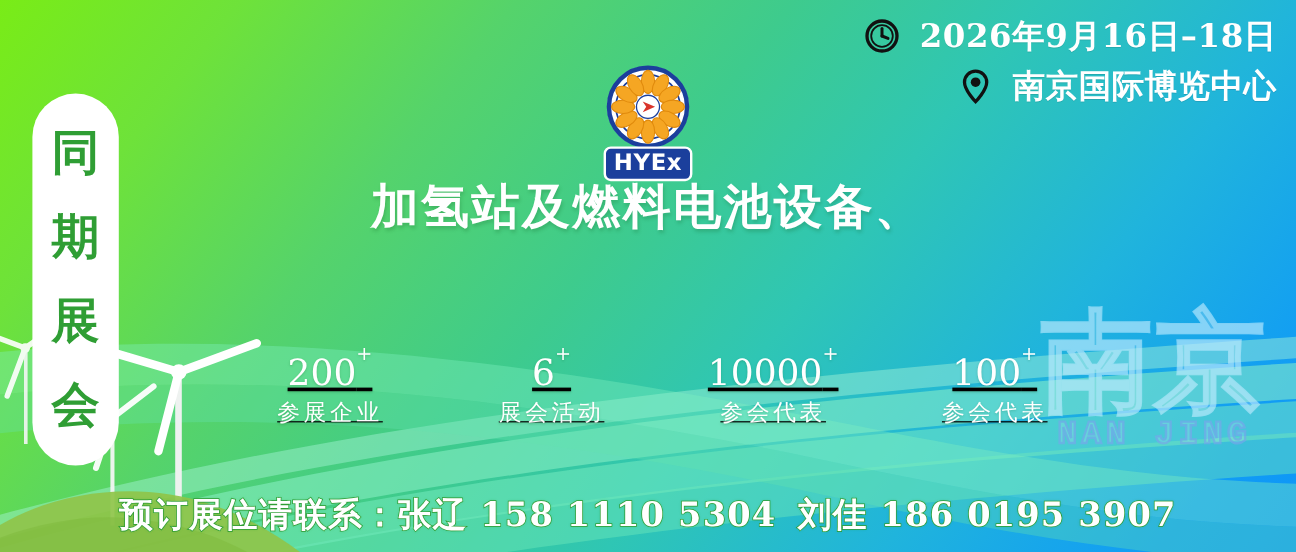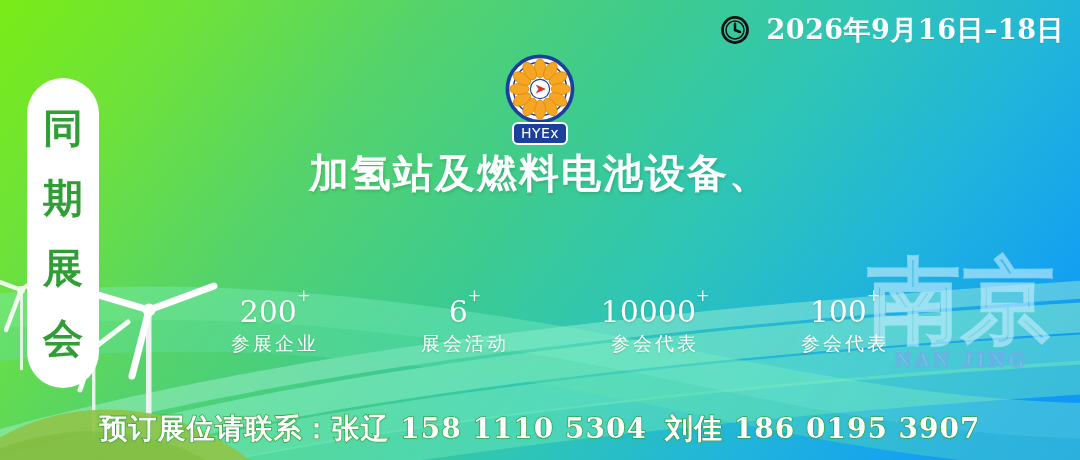--- a/index.html
+++ b/index.html
@@ -52,35 +52,35 @@
   .ic svg{display:block;width:30px;height:30px;}
 
   
   .logo{position:absolute;left:50%;top:52px;transform:translateX(-50%);z-index:8;
         width:90px;display:flex;flex-direction:column;align-items:center;}
   .logo .mark{width:74px;height:74px;}
   .logo .mark svg{display:block;width:74px;height:74px;}
   .logo .wordmark{
     margin-top:-4px;
     background:#1b3f9c;border:2px solid #ffffff;border-radius:6px;
-    padding:1px 7px 2px;color:#ffffff;font-size:14px;font-weight:400;
+    padding:1px 7px 2px;color:#ffffff;font-size:19px;font-weight:700;
     letter-spacing:.5px;font-family:"DejaVu Sans","Liberation Sans",sans-serif;
   }
 
   
   .title{position:absolute;left:0;right:0;top:140px;z-index:8;text-align:center;}
   .title .l{
     color:#ffffff;font-weight:700;font-size:40px;line-height:66px;letter-spacing:2px;
     font-family:"DejaVu Serif","Liberation Serif",serif;
     text-shadow:1px 2px 3px rgba(20,90,30,.22);
   }
 
   
-  .stats{position:absolute;left:220px;right:180px;top:296px;z-index:8;
-         display:flex;justify-content:space-between;align-items:flex-end;}
+  .stats{position:absolute;left:220px;right:196px;top:296px;z-index:8;
+         display:flex;justify-content:space-between;align-items:flex-end;text-decoration:underline;}
   .stat{text-align:center;color:#ffffff;min-width:110px;}
   .stat .num{
     font-size:30px;font-weight:400;line-height:1.05;
     font-family:"DejaVu Serif","Liberation Serif",serif;
     text-shadow:0 1px 2px rgba(20,90,30,.25);
   }
   .stat .num sup{font-size:16px;top:-.6em;position:relative;}
   .stat .lbl{
     margin-top:3px;font-size:19px;letter-spacing:3px;
     font-family:"DejaVu Serif","Liberation Serif",serif;
@@ -90,22 +90,22 @@
   
   .watermark{position:absolute;right:24px;top:258px;z-index:5;text-align:center;
              pointer-events:none;opacity:.72;}
   .watermark .cn{
     font-size:92px;line-height:.96;font-weight:700;letter-spacing:2px;
     font-family:"DejaVu Sans","Liberation Sans",sans-serif;
     color:rgba(255,255,255,.30);
     -webkit-text-stroke:2px rgba(190,235,255,.85);
   }
   .watermark .en{
-    margin-top:2px;font-size:21px;font-weight:700;letter-spacing:4px;
-    font-family:Liberation Serif, serif;
+    margin-top:2px;font-size:27px;font-weight:700;letter-spacing:4px;
+    font-family:Liberation Mono, monospace;
     color:rgba(255,255,255,.22);
     -webkit-text-stroke:2px rgba(120,165,235,.9);
   }
 
   
   .contact{
     position:absolute;left:0;right:0;top:410px;z-index:9;text-align:center;
     color:#ffffff;font-size:28px;font-weight:700;letter-spacing:1px;
     font-family:"DejaVu Serif","Liberation Serif",serif;
     -webkit-text-stroke:1.2px #2f9e34;
@@ -181,20 +181,29 @@
       <span class="ic">
         <svg viewBox="0 0 24 24" aria-hidden="true">
           <circle cx="12" cy="12" r="10" fill="none" stroke="#111" stroke-width="2.2"></circle>
           <circle cx="12" cy="12" r="7.2" fill="none" stroke="#111" stroke-width="1.2"></circle>
           <line x1="12" y1="12" x2="12" y2="7" stroke="#111" stroke-width="2" stroke-linecap="round"></line>
           <line x1="12" y1="12" x2="16" y2="13.6" stroke="#111" stroke-width="2" stroke-linecap="round"></line>
         </svg>
       </span>
       <span class="txt">2026年9月16日–18日</span>
     </div>
+    <div class="meta-row">
+      <span class="ic">
+        <svg viewBox="0 0 24 24" aria-hidden="true">
+          <path d="M12 1.8c-4.1 0-7.4 3.3-7.4 7.4 0 5.4 7.4 13 7.4 13s7.4-7.6 7.4-13c0-4.1-3.3-7.4-7.4-7.4z" fill="none" stroke="#111" stroke-width="2.2"></path>
+          <circle cx="12" cy="9.2" r="3.2" fill="#111"></circle>
+        </svg>
+      </span>
+      <span class="txt">南京国际博览中心</span>
+    </div>
   </div>
 
   <div class="logo">
     <span class="mark">
       <svg viewBox="0 0 100 100" aria-hidden="true">
         <circle cx="50" cy="50" r="46" fill="#ffffff"></circle>
         <circle cx="50" cy="50" r="44" fill="none" stroke="#1b3f9c" stroke-width="5"></circle>
         <circle cx="50" cy="50" r="36" fill="none" stroke="#1b3f9c" stroke-width="2"></circle>
         <g fill="#f5a623" stroke="#e08a0c" stroke-width="1.2">
           <g transform="rotate(0 50 50)">

